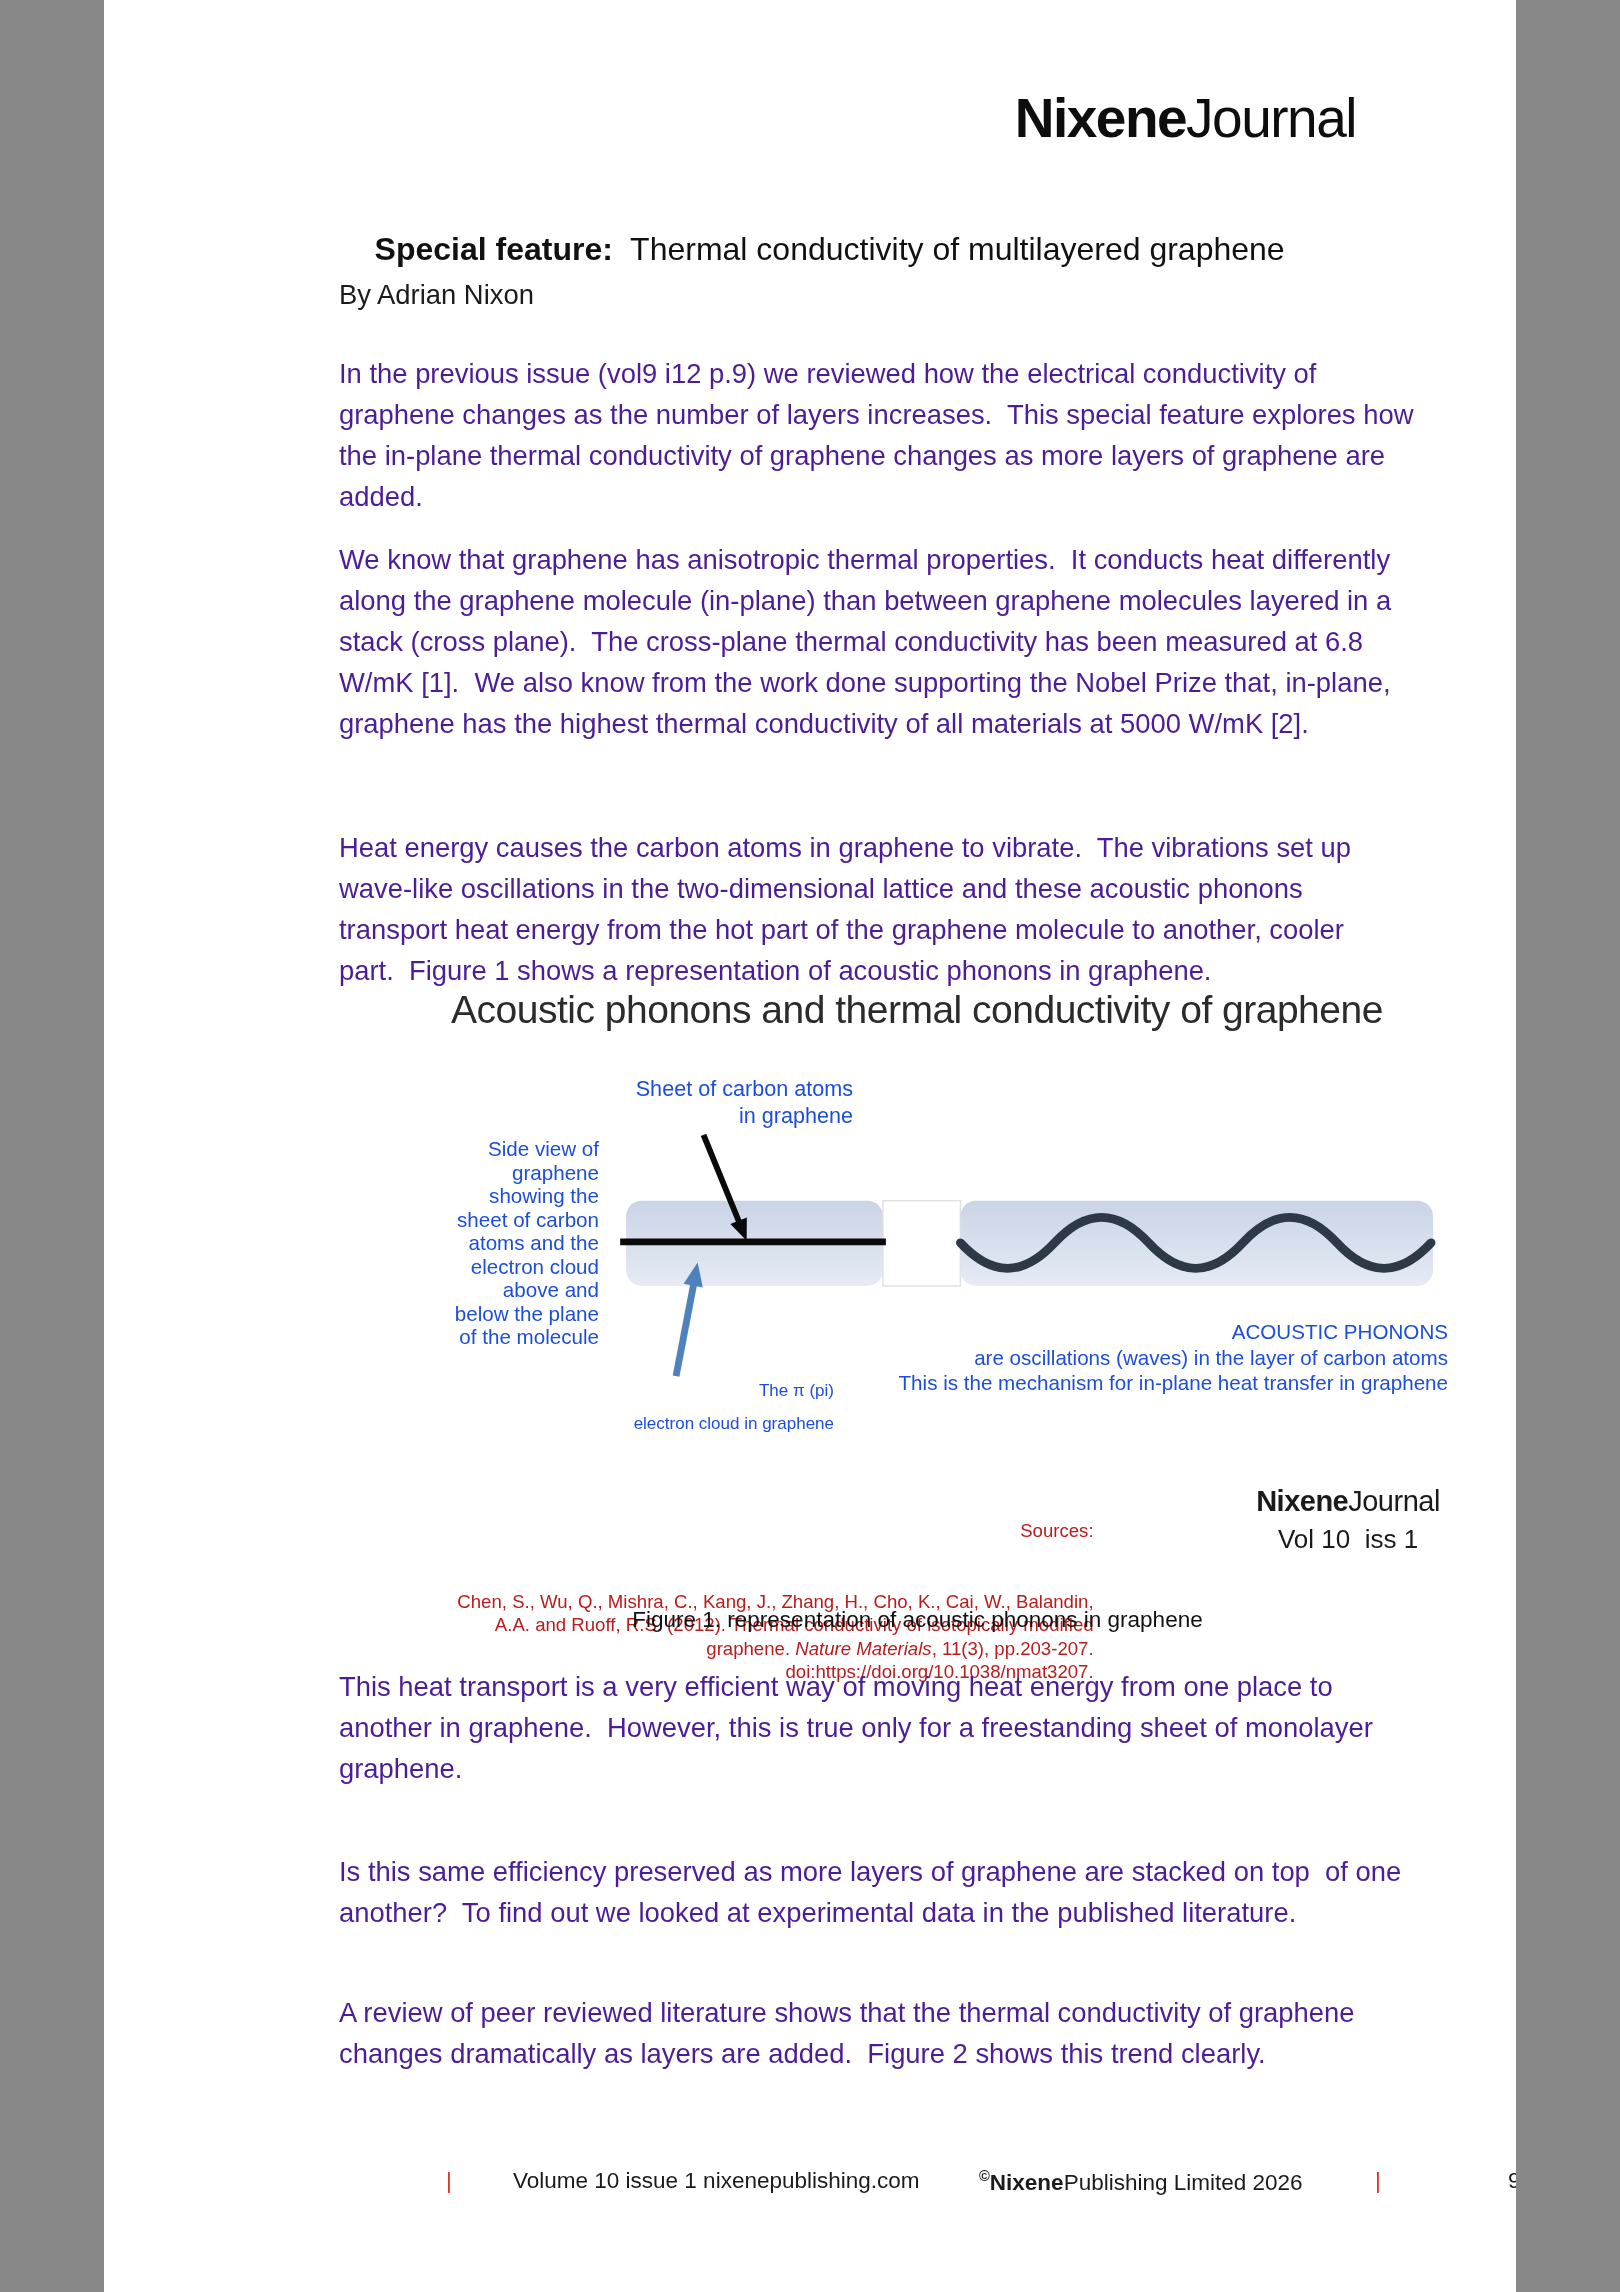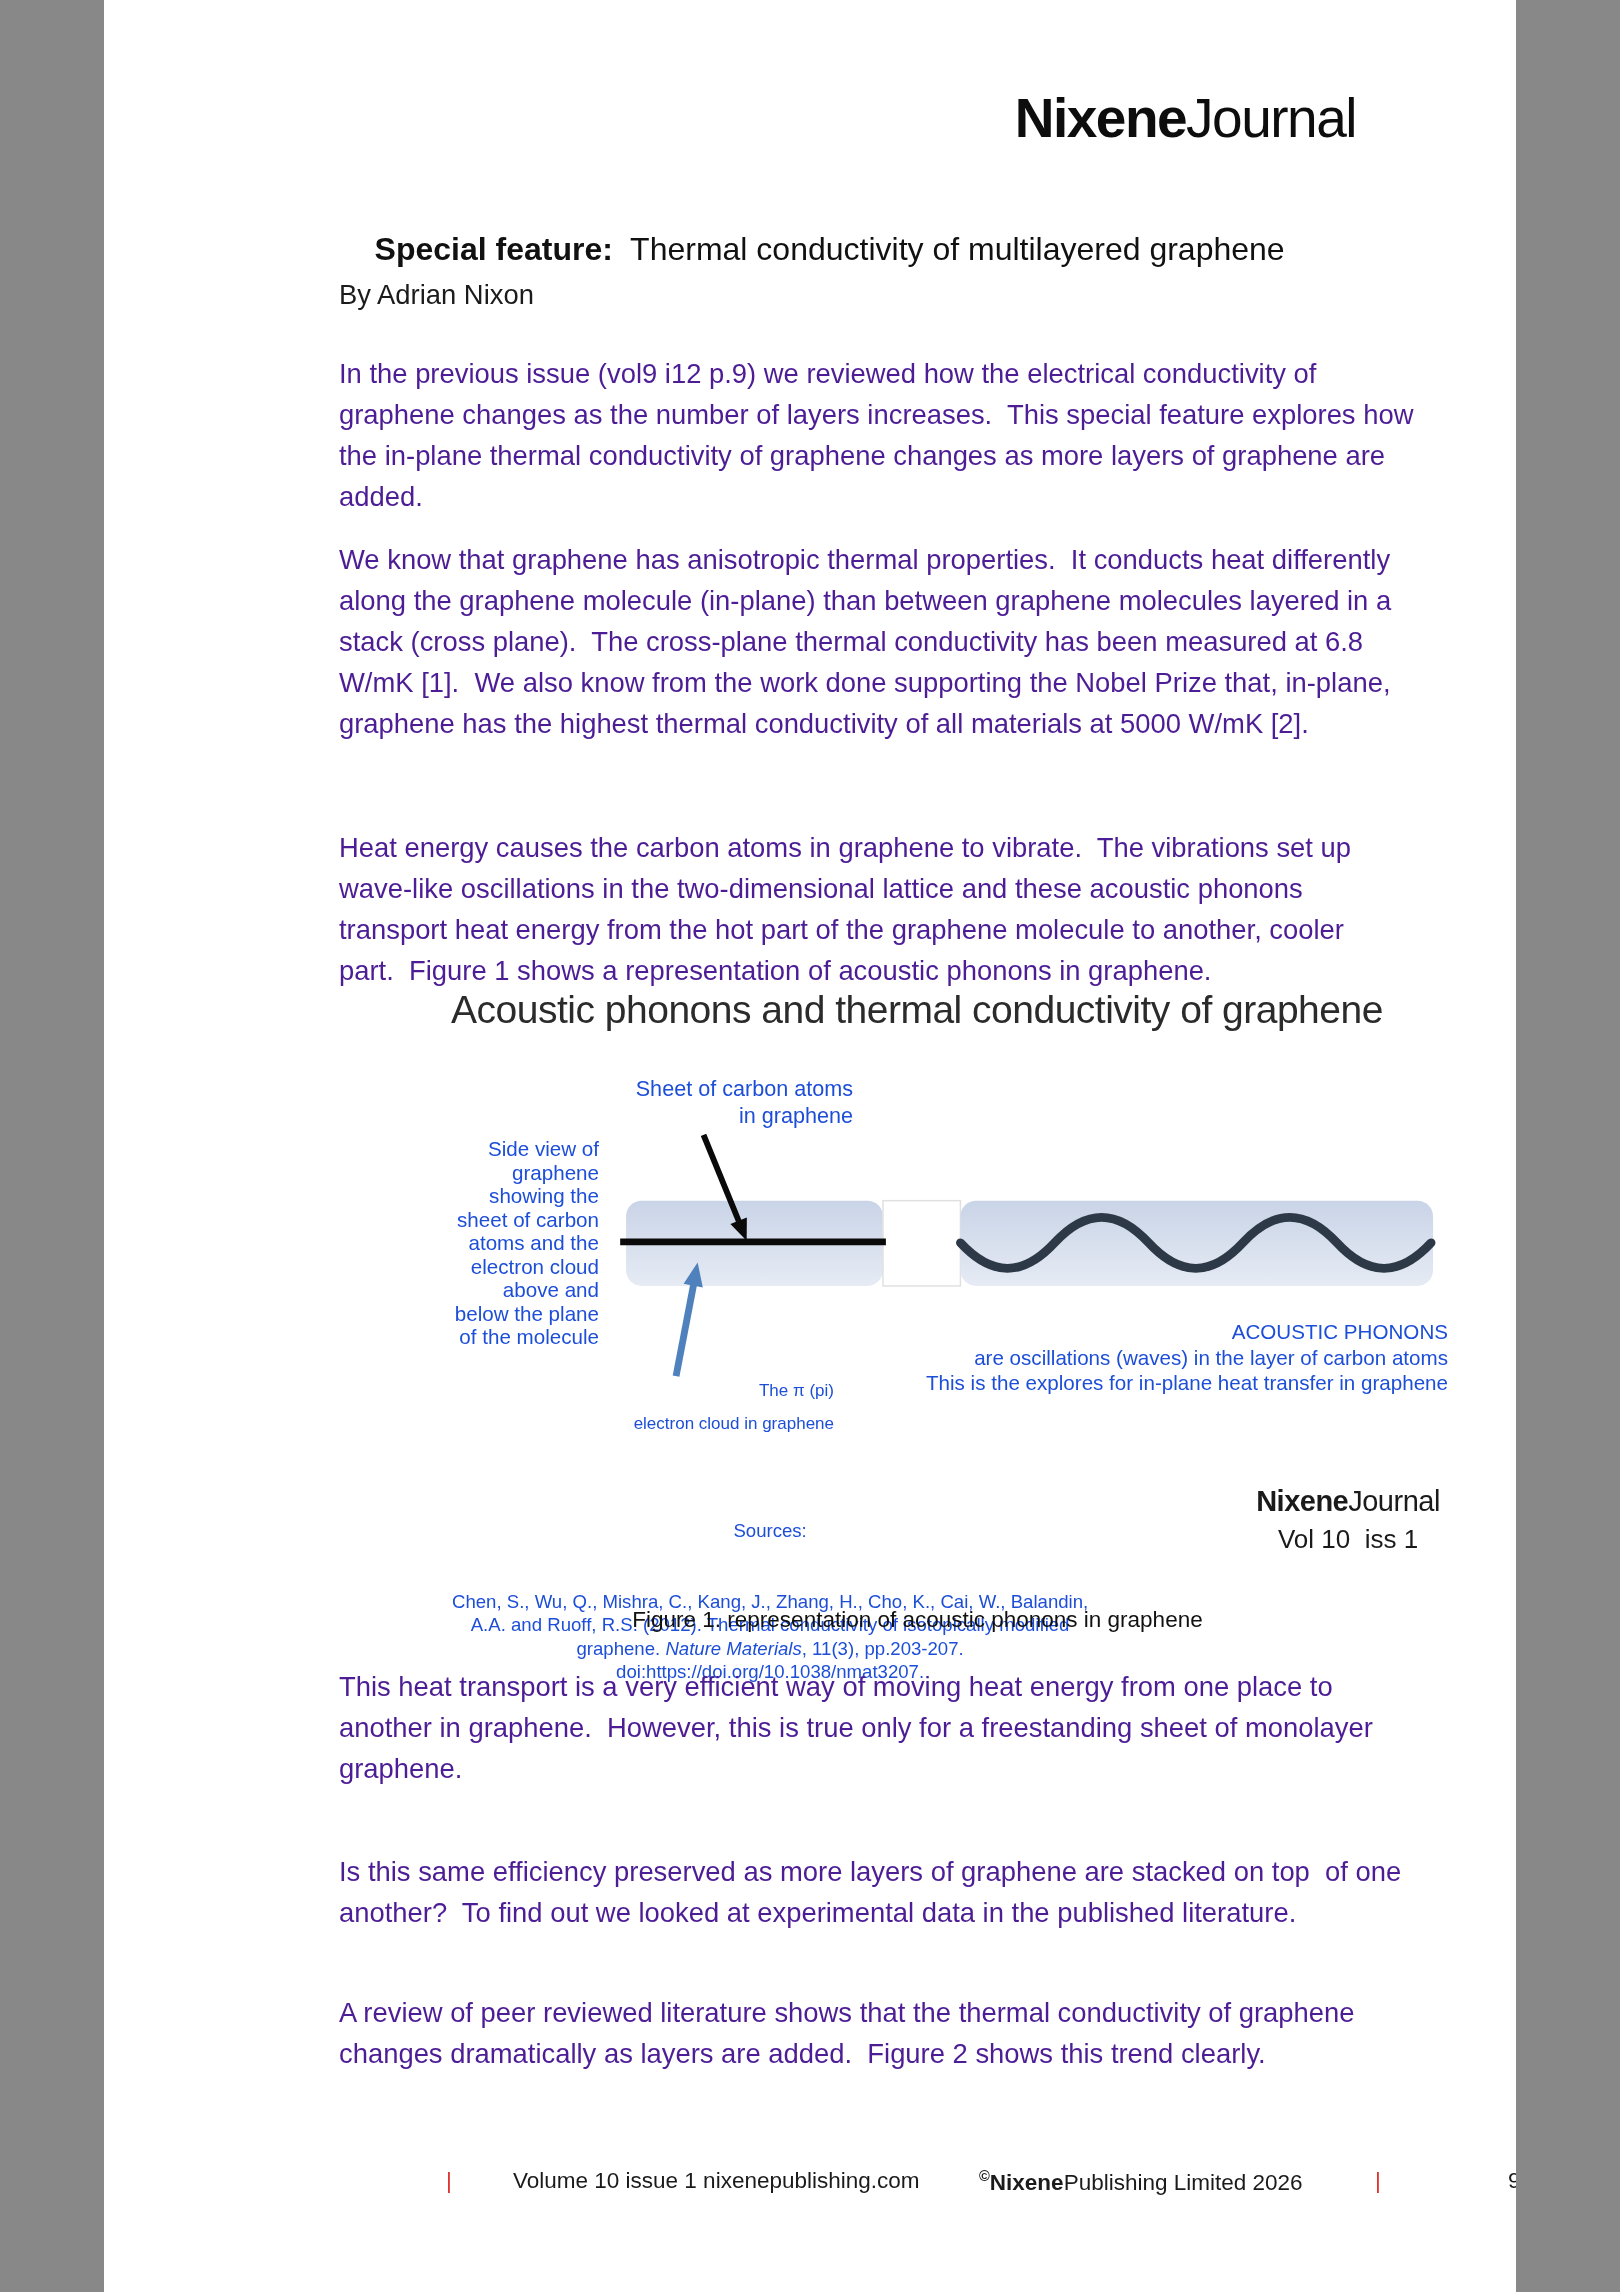--- a/index.html
+++ b/index.html
@@ -27,21 +27,21 @@
   .p4{top:1666px;} .p5{top:1851px;} .p6{top:1992px;}
   
   .figure{position:absolute;left:323px;top:980px;width:1059px;height:608px;}
   .figure svg{position:absolute;left:0;top:0;}
   .fig-title{position:absolute;left:0;top:7.8px;width:980px;text-align:center;font-size:39px;color:#2b2b2b;letter-spacing:-0.5px;}
   .fig-label{position:absolute;text-align:right;color:#1d4ed8;}
   .sheet-label{left:132px;top:96px;width:294px;font-size:21.6px;line-height:26.5px;}
   .side-label{left:5px;top:157px;width:167px;font-size:20.6px;line-height:23.5px;}
   .pi-label{left:93px;top:394px;width:314px;font-size:17px;line-height:33px;}
   .phonons{left:421px;top:339px;width:600px;font-size:20.6px;line-height:25.5px;}
-  .fig-sources{position:absolute;left:19.6px;top:492px;width:647px;font-size:18.6px;line-height:23.5px;color:#1d4ed8;text-align:center;white-space:pre-wrap;}
+  .fig-sources{position:absolute;left:19.6px;top:492px;width:647px;font-size:18.6px;line-height:23.5px;color:#b91c1c;text-align:right;white-space:pre-wrap;}
   .fig-sources .it{font-style:italic;}
   .fig-journal{position:absolute;left:774px;top:505px;width:294px;text-align:center;color:#1a1a1a;}
   .fig-journal .jl{font-size:29px;letter-spacing:-0.5px;white-space:nowrap;}
   .fig-journal .jl .b{font-weight:700;}
   .fig-journal .vol{font-size:26px;margin-top:5.9px;white-space:pre-wrap;}
   .caption{position:absolute;left:235px;top:1607px;width:1157px;text-align:center;font-size:22.5px;color:#111;}
   
   .footer-item{position:absolute;top:2168px;font-size:22.5px;color:#1b1b1b;white-space:pre-wrap;}
   .fpipe{color:#e0312e;}
   .fp1{left:342px;} .ftext{left:409px;} .fcopy{left:875px;} .fp2{left:1271px;} .fpage{left:1404px;}
@@ -112,21 +112,21 @@
 atoms and the
 electron cloud
 above and
 below the plane
 of the molecule</div>
     <div class="fig-label pi-label pre">The π (pi)
 electron cloud in graphene</div>
     <div class="fig-label phonons">
       <div>ACOUSTIC PHONONS</div>
       <div>are oscillations (waves) in the layer of carbon atoms</div>
-      <div>This is the explores for in-plane heat transfer in graphene</div>
+      <div>This is the mechanism for in-plane heat transfer in graphene</div>
     </div>
     <div class="fig-sources">
       <div>Sources:</div>
       <div><span>Chen, S., Wu, Q., Mishra, C., Kang, J., Zhang, H., Cho, K., Cai, W., Balandin, A.A. and Ruoff, R.S. (2012). Thermal conductivity of isotopically modified graphene. </span><span class="it">Nature Materials</span><span>, 11(3), pp.203-207.
 doi:https://doi.org/10.1038/nmat3207.</span></div>
     </div>
     <div class="fig-journal">
       <div class="jl"><span class="b">Nixene</span><span>Journal</span></div>
       <div class="vol">Vol 10  iss 1</div>
     </div>

